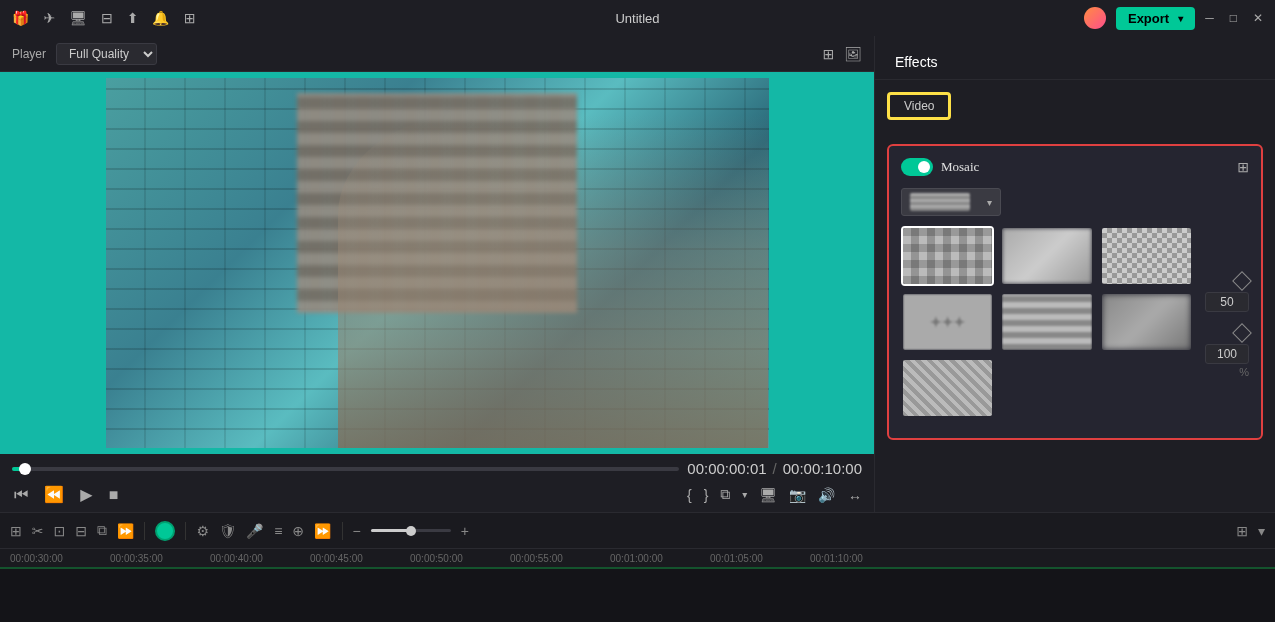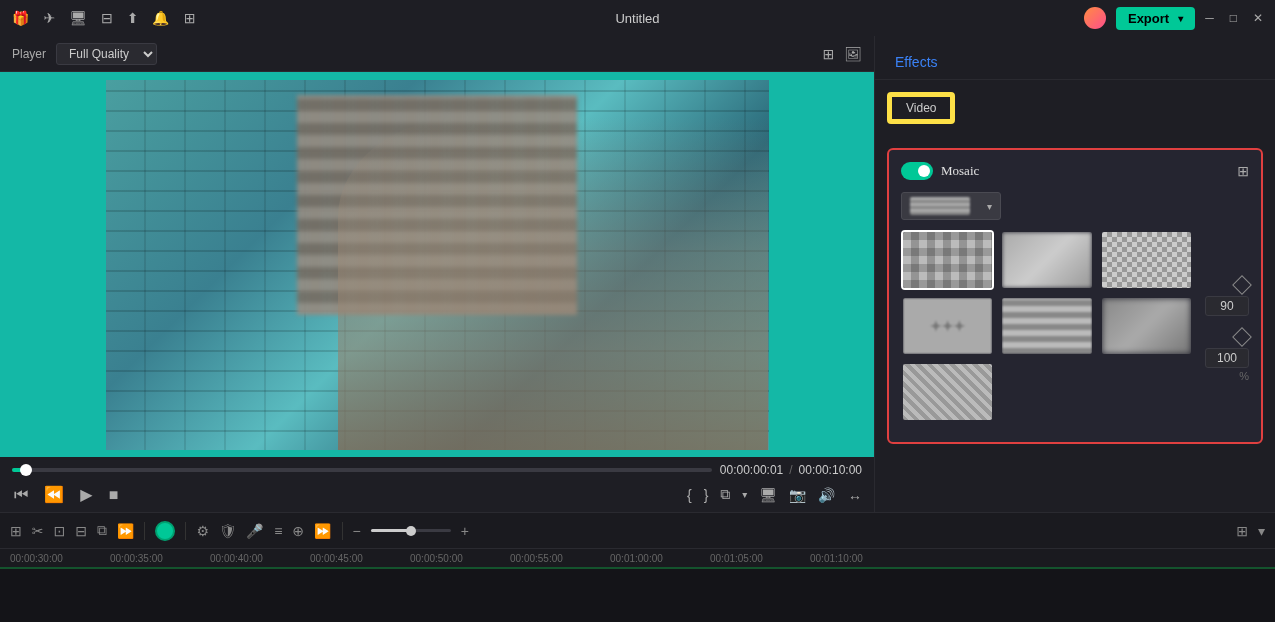--- a/index.html
+++ b/index.html
@@ -206,21 +206,21 @@
       width: 12px;
       height: 12px;
       background: #fff;
       border-radius: 50%;
     }
     .time-display {
       display: flex;
       align-items: center;
       gap: 6px;
       color: #ccc;
-      font-size: 12px;
+      font-size: 15px;
       white-space: nowrap;
     }
     .time-sep { color: #666; }
 
     .controls-row {
       display: flex;
       align-items: center;
       gap: 12px;
     }
     .ctrl-btn {
@@ -252,31 +252,31 @@
     }
     .effects-tab {
       display: inline-block;
       padding: 8px 4px;
       color: #e0e0e0;
       font-size: 14px;
       border-bottom: 2px solid transparent;
       margin-bottom: -1px;
     }
     .effects-tab.active {
-      color: #3b82f6;
+      color: #ffffff;
     }
 
     .effects-content {
       padding: 12px;
       flex: 1;
       overflow-y: auto;
     }
     .video-tab-btn {
       background: none;
-      border: 5px solid #fde047;
+      border: 3px solid #fde047;
       color: #ccc;
       border-radius: 4px;
       padding: 4px 14px;
       font-size: 12px;
       cursor: pointer;
       margin-bottom: 12px;
     }
 
     
     .mosaic-card {
@@ -697,21 +697,21 @@
 
               <div class="pattern-item">
                 <div class="pat-7" style="width:100%;height:100%;"></div>
               </div>
             </div>
           </div>
 
           <div class="controls-col">
             <div class="slider-group">
               <div class="slider-diamond"></div>
-              <div class="slider-value">90</div>
+              <div class="slider-value">50</div>
             </div>
             <div class="slider-group">
               <div class="slider-diamond"></div>
               <div class="slider-value">100</div>
               <span class="slider-pct">%</span>
             </div>
           </div>
         </div>
       </div>
     </div>

